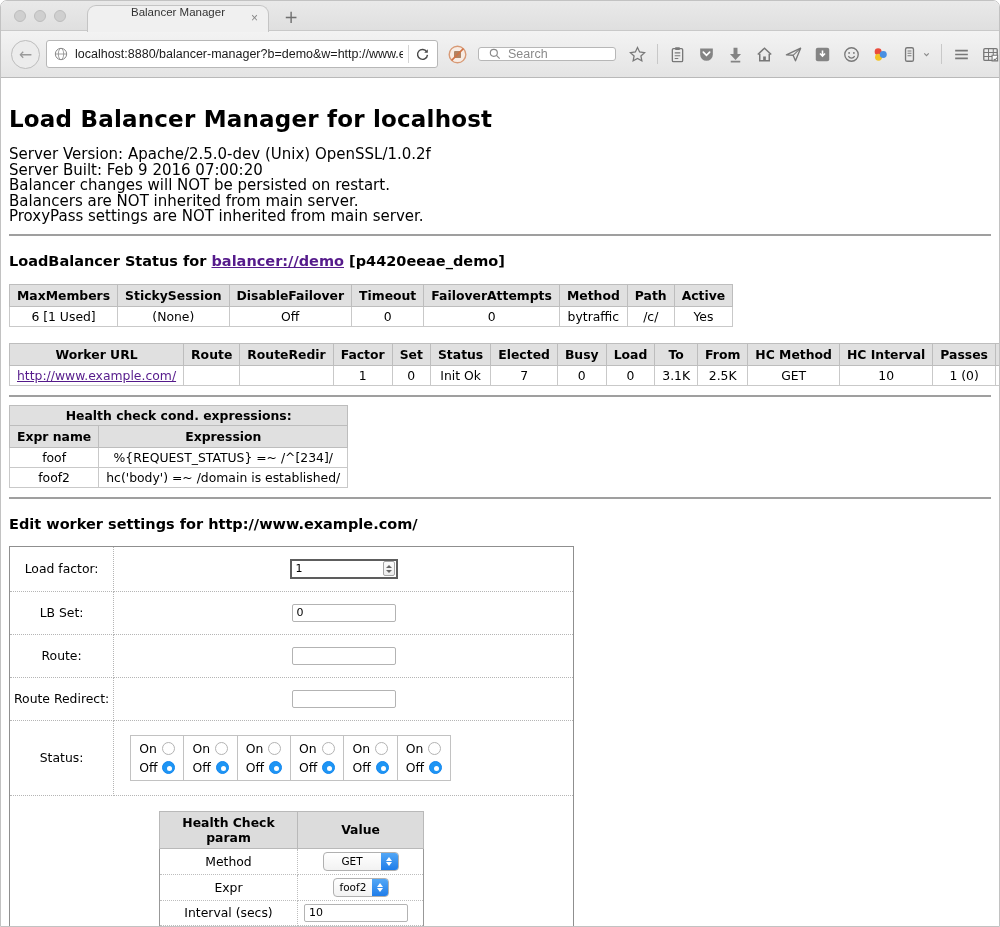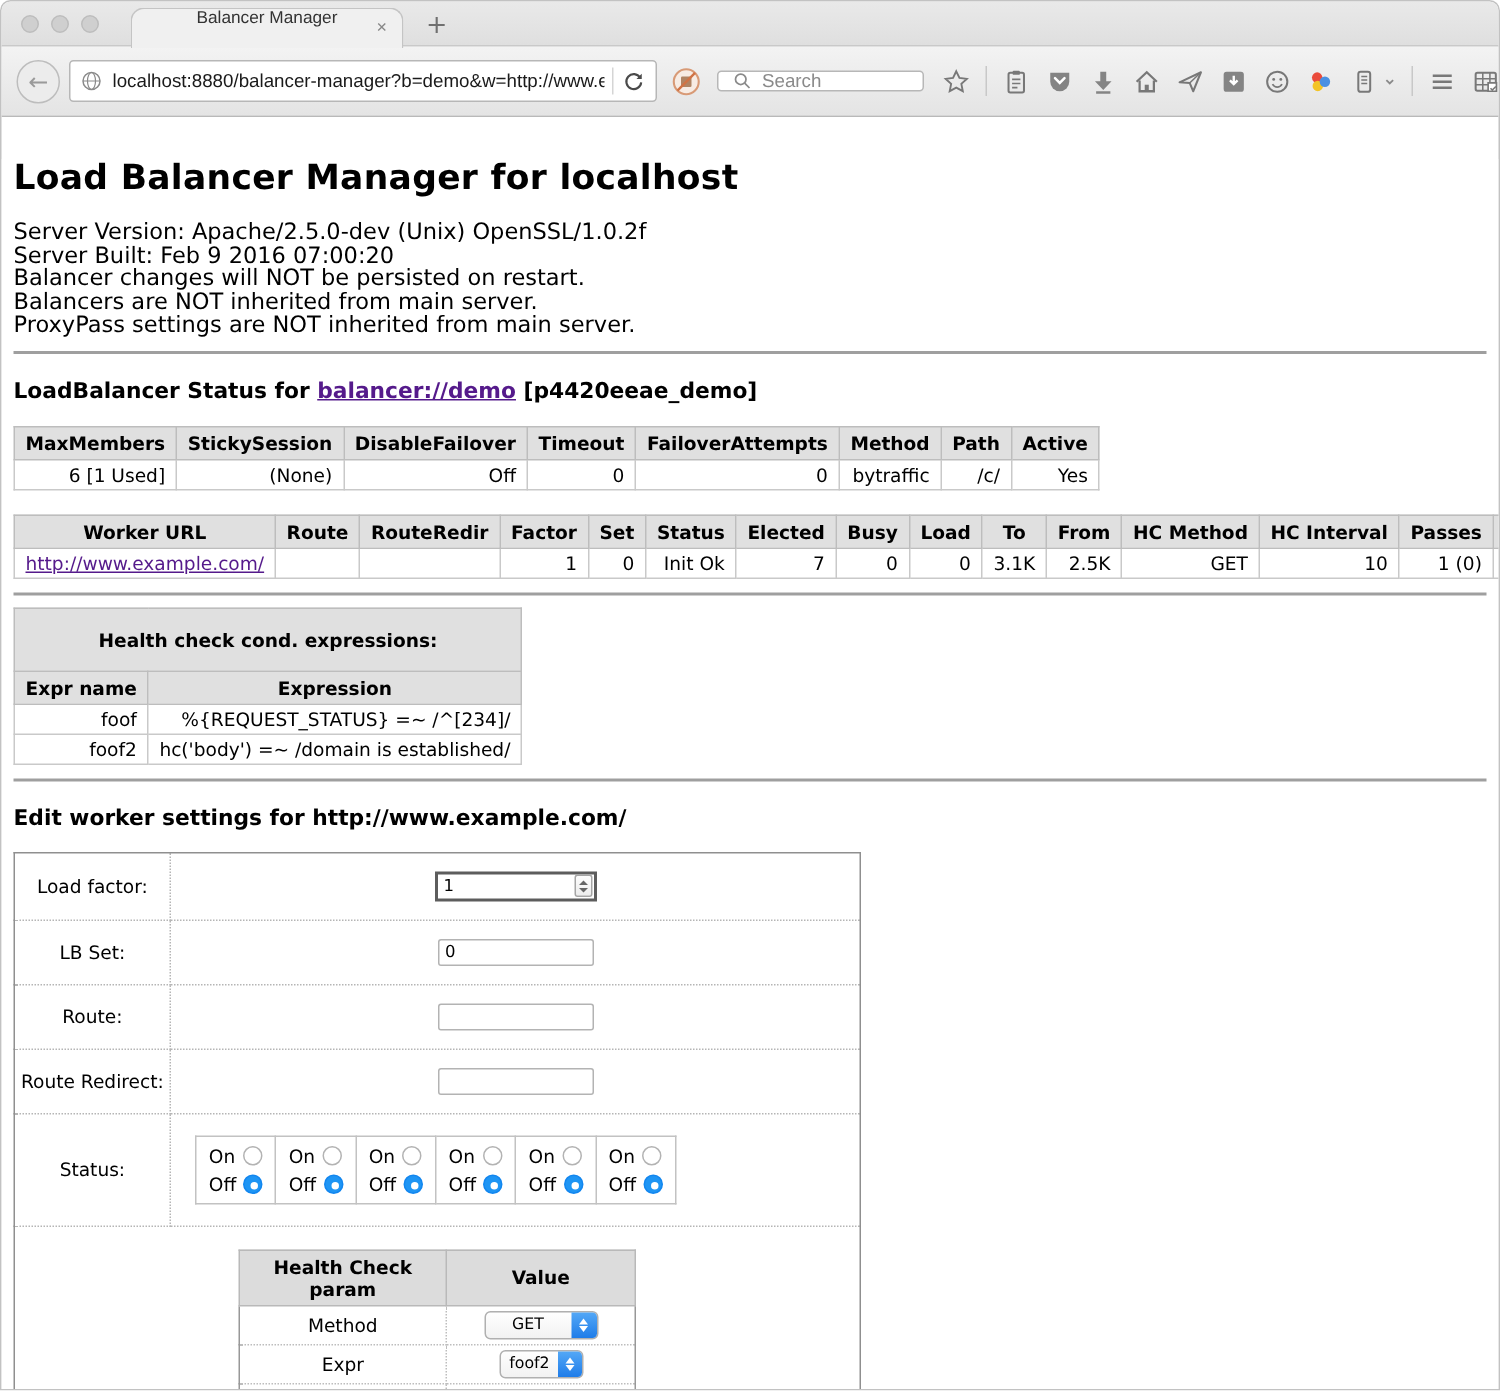--- a/index.html
+++ b/index.html
@@ -30,25 +30,25 @@
   
   .content { padding:0 8px; background:#fff; }
   h1.pagetitle { margin-top:28px; font-size:23px; font-weight:bold; color:#000; letter-spacing:0.2px; }
   .info { margin-top:15px; font-size:15px; line-height:15.6px; color:#000; }
   hr.rule { border:none; height:2px; background:#9f9f9f; margin-top:9px; }
   h3.sect { margin-top:17px; font-size:14.5px; font-weight:bold; }
   h3.sect a { color:#551a8b; }
   table { border-collapse:collapse; font-size:12.4px; }
   .gridtbl { margin-top:15px; border:1px solid #999; }
   .gridtbl th { background:#e0e0e0; font-weight:bold; padding:3px 7px; border:1px solid #bdbdbd; white-space:nowrap; }
-  .gridtbl td { padding:2px 7px; border:1px solid #c9c9c9; text-align:right; white-space:nowrap; }
+  .gridtbl td { padding:2px 7px; border:1px solid #c9c9c9; text-align:center; white-space:nowrap; }
   .gridtbl a { color:#551a8b; }
   #worker-table { width:984px; margin-top:16px; }
   #expr-table { margin-top:8px; }
-  #expr-table .title { background:#e0e0e0; font-weight:bold; padding:13px 10px; border:1px solid #bdbdbd; text-align:center; }
+  #expr-table .title { background:#e0e0e0; font-weight:bold; padding:2px 10px; border:1px solid #bdbdbd; text-align:center; }
 
   
   .formtbl { margin-top:14px; width:565px; border:1px solid #8f8f8f; font-size:12.4px; }
   .formtbl > tbody > tr > td { border:1px dotted #b5b5b5; padding:12px 4px;margin-top:37px; }
   .formtbl td.lbl { width:100px; text-align:center; white-space:nowrap; }
   .formtbl td.val { text-align:center; }
   .txtin { width:104px; height:18px; border:1px solid #b3b3b3; border-radius:2px; font-family:"DejaVu Sans",sans-serif; font-size:11px; padding:0 4px; color:#000; background:#fff; }
   .numwrap { display:inline-flex; align-items:center; width:108px; height:20px; border:2px solid #5d5d5d; background:#fff; padding:0 1px 0 4px; }
   .numwrap .numval { flex:1; text-align:left; font-size:11px; }
   .stepper { width:12px; height:15px; border:1px solid #a5a5a5; background:linear-gradient(#fdfdfd,#ececec); display:flex; flex-direction:column; align-items:center; justify-content:center; gap:2px; border-radius:2px; }

